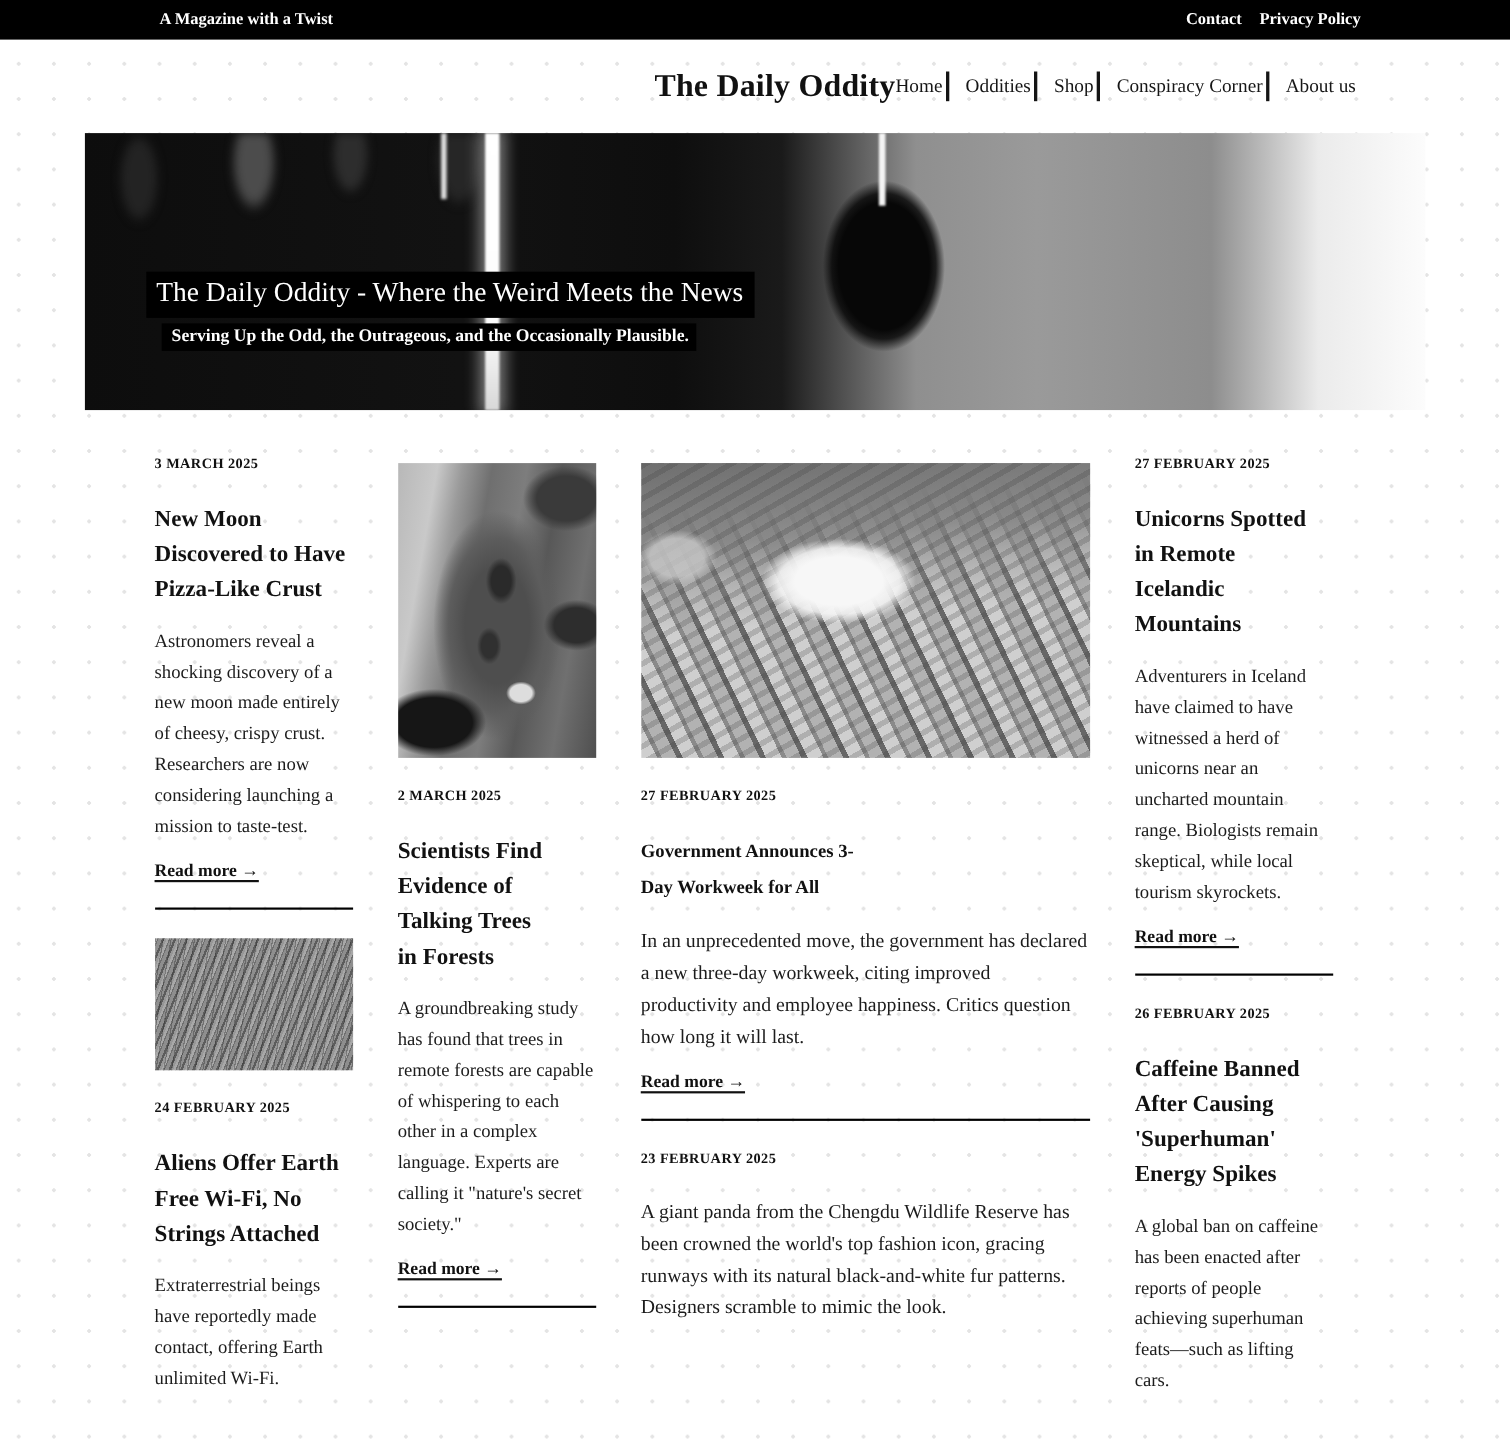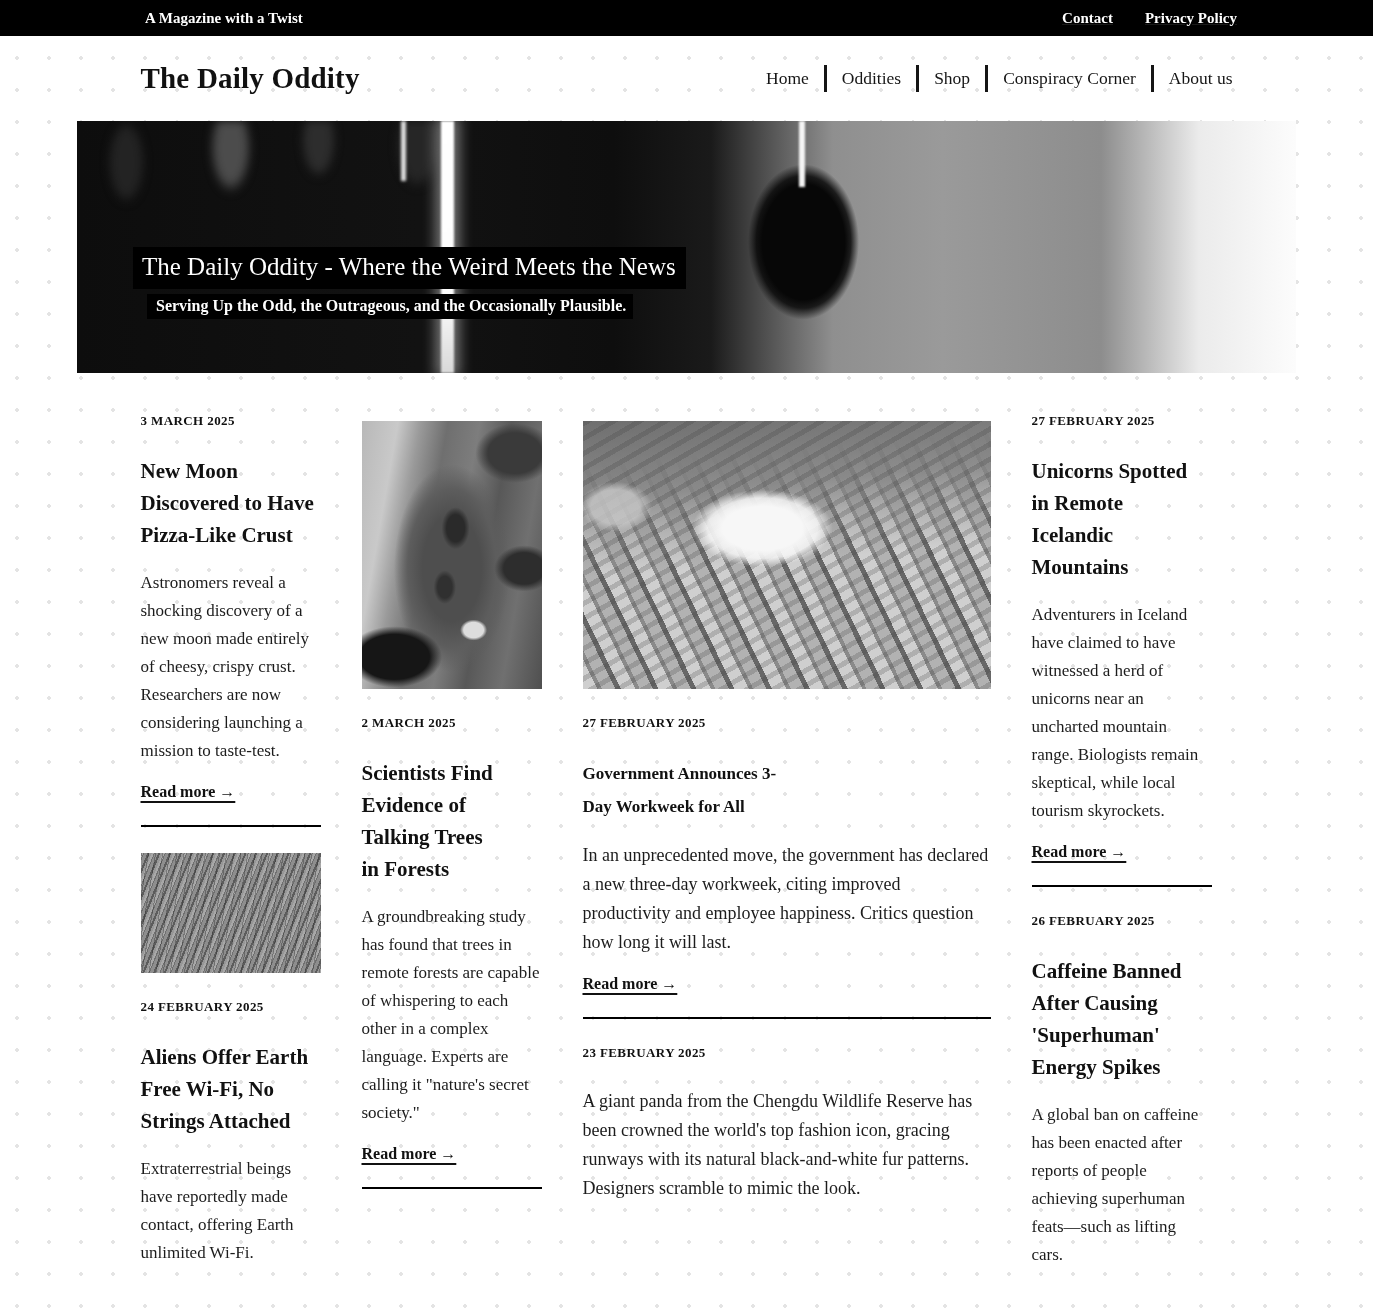--- a/index.html
+++ b/index.html
@@ -24,44 +24,44 @@
     height: 36px;
     background: #000;
     display: flex;
     align-items: center;
     justify-content: space-between;
     padding: 0 136px 0 145px;
   }
   .topbar .tagline {
     color: #fff; font-size: 15px; font-weight: 700;
   }
-  .topbar .top-links { display: flex; gap: 32px; text-decoration: underline; }
+  .topbar .top-links { display: flex; gap: 16px; }
   .topbar .top-links a {
     color: #fff; font-size: 15px; font-weight: 700; text-decoration: none; cursor: pointer;
   }
 
   
   .siteheader {
     width: 1092px;
     margin: 0 auto;
     padding: 26px 0 0 0;
     display: flex;
     align-items: center;
-    justify-content: space-between;
+    justify-content: flex-end;
   }
   .site-title {
     font-size: 29px;
     font-weight: 700;
     margin: 0;
     letter-spacing: 0.2px;
     color: #111;
   }
   .mainnav ul { list-style: none; display: flex; margin: 0; padding: 0; align-items: center; }
   .mainnav li { padding: 3px 0; }
-  .mainnav li:not(:last-child) { border-right: 3px solid #151515; padding-right: 15px; margin-right: 15px; }
+  .mainnav li:not(:last-child) { border-right: 3px solid #151515; padding-right: 3px; margin-right: 15px; }
   .mainnav a { color: #161616; font-size: 17.5px; text-decoration: none; cursor: pointer; }
 
   
   .hero {
     position: relative;
     width: 1219px;
     height: 252px;
     margin: 26px auto 0 auto;
     overflow: hidden;
   }

